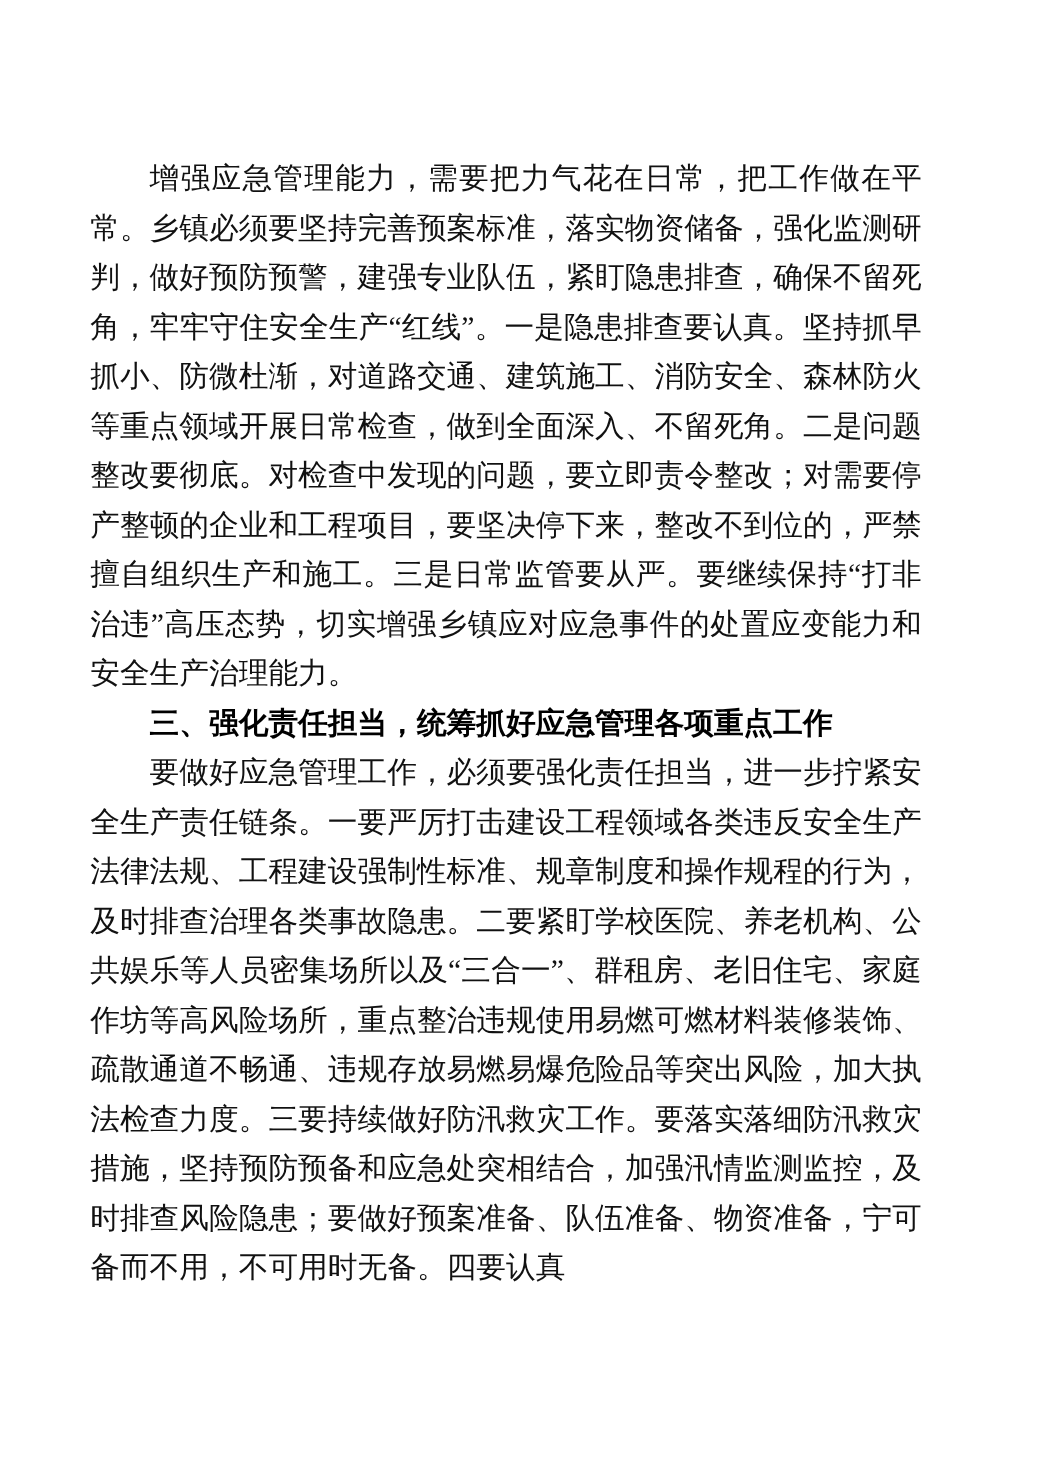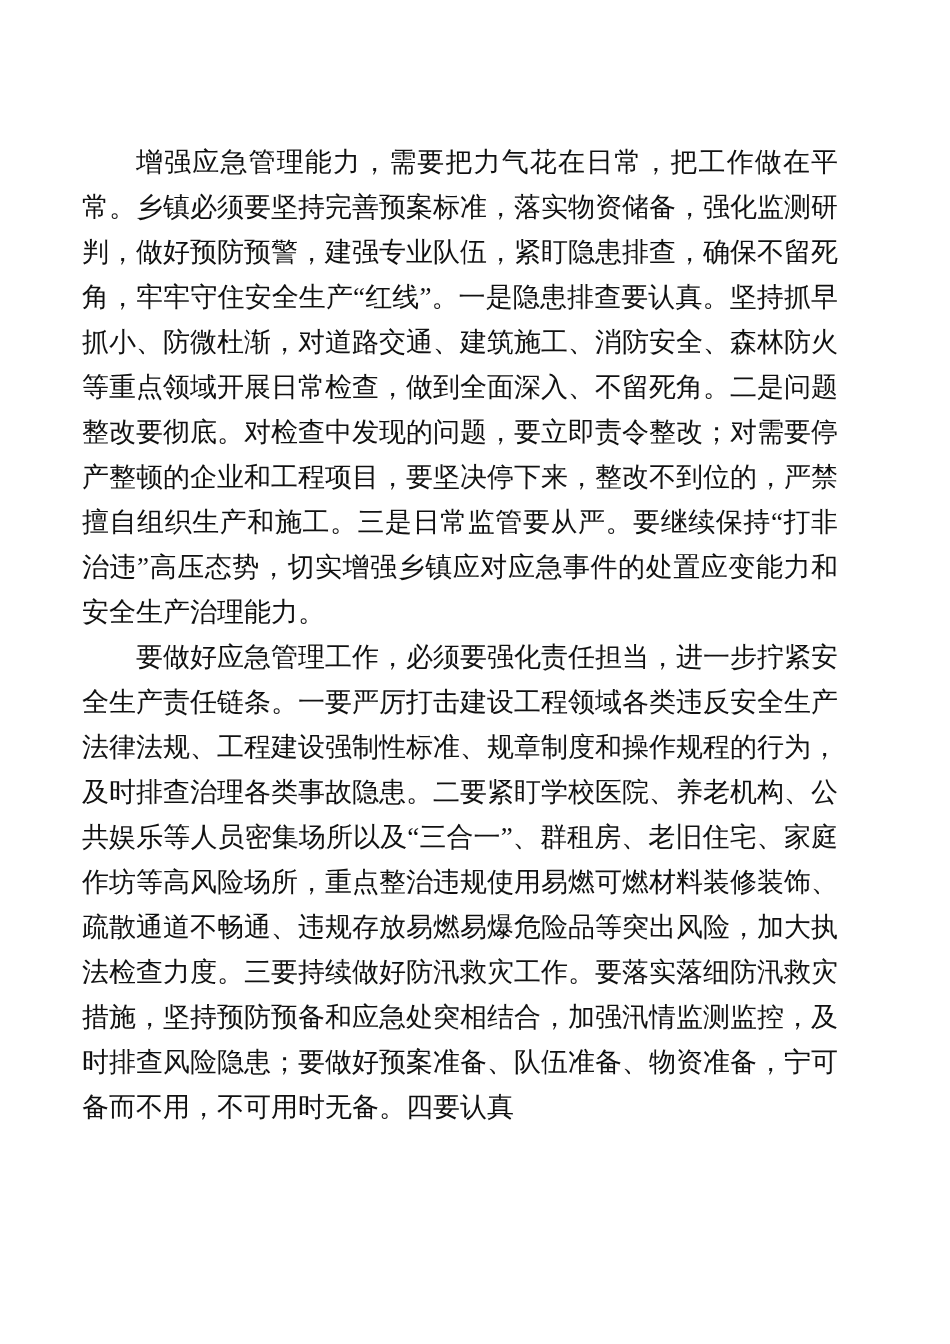--- a/index.html
+++ b/index.html
@@ -41,14 +41,15 @@
     text-indent: 2em;
     text-align: left;
     white-space: nowrap;
   }
 </style>
 </head>
 <body>
 
 <div class="page">
   <p class="body-para">增强应急管理能力，需要把力气花在日常，把工作做在平常。乡镇必须要坚持完善预案标准，落实物资储备，强化监测研判，做好预防预警，建强专业队伍，紧盯隐患排查，确保不留死角，牢牢守住安全生产“红线”。一是隐患排查要认真。坚持抓早抓小、防微杜渐，对道路交通、建筑施工、消防安全、森林防火等重点领域开展日常检查，做到全面深入、不留死角。二是问题整改要彻底。对检查中发现的问题，要立即责令整改；对需要停产整顿的企业和工程项目，要坚决停下来，整改不到位的，严禁擅自组织生产和施工。三是日常监管要从严。要继续保持“打非治违”高压态势，切实增强乡镇应对应急事件的处置应变能力和安全生产治理能力。</p>
+  <h2 class="section-heading">三、强化责任担当，统筹抓好应急管理各项重点工作</h2>
   <p class="body-para">要做好应急管理工作，必须要强化责任担当，进一步拧紧安全生产责任链条。一要严厉打击建设工程领域各类违反安全生产法律法规、工程建设强制性标准、规章制度和操作规程的行为，及时排查治理各类事故隐患。二要紧盯学校医院、养老机构、公共娱乐等人员密集场所以及“三合一”、群租房、老旧住宅、家庭作坊等高风险场所，重点整治违规使用易燃可燃材料装修装饰、疏散通道不畅通、违规存放易燃易爆危险品等突出风险，加大执法检查力度。三要持续做好防汛救灾工作。要落实落细防汛救灾措施，坚持预防预备和应急处突相结合，加强汛情监测监控，及时排查风险隐患；要做好预案准备、队伍准备、物资准备，宁可备而不用，不可用时无备。四要认真</p>
 </div>
 
 </body></html>

